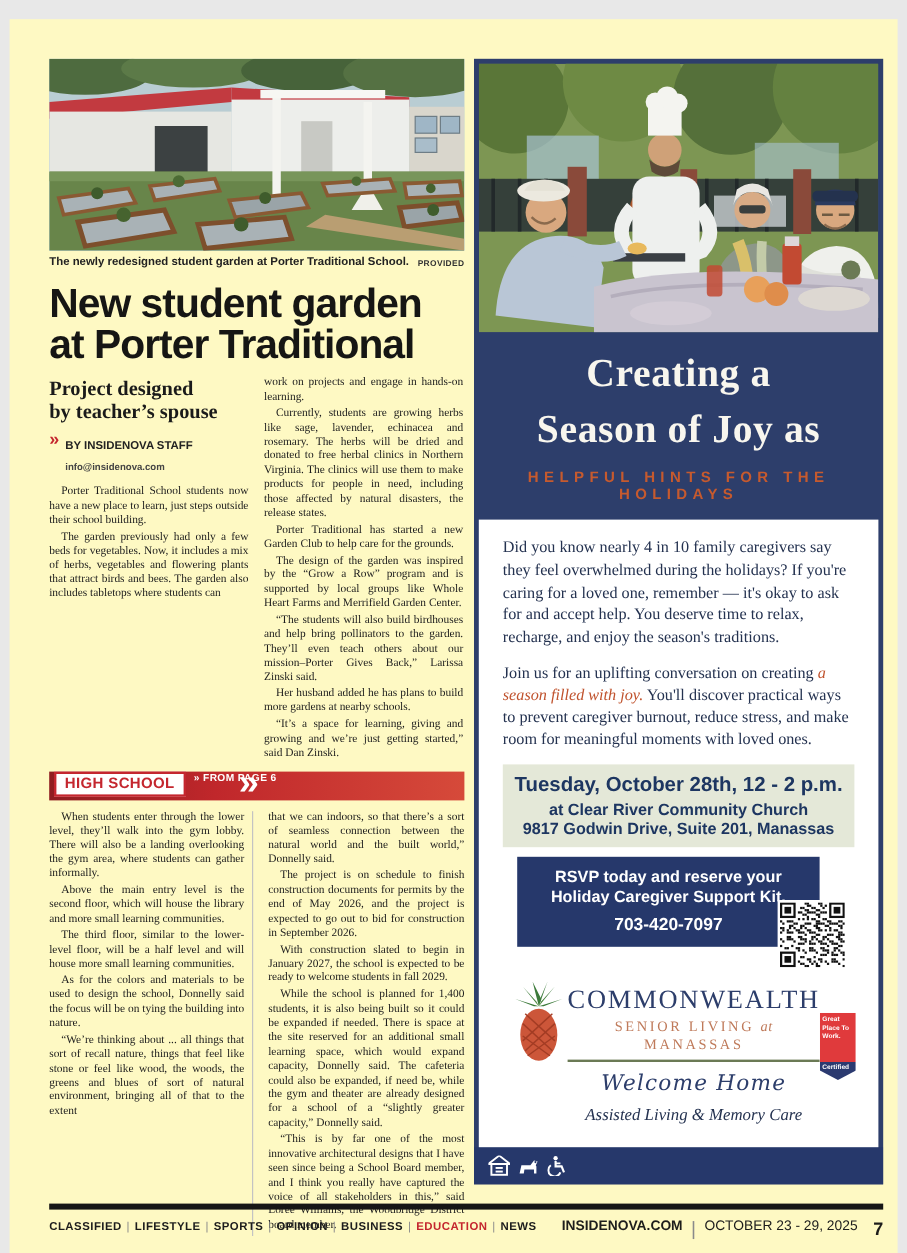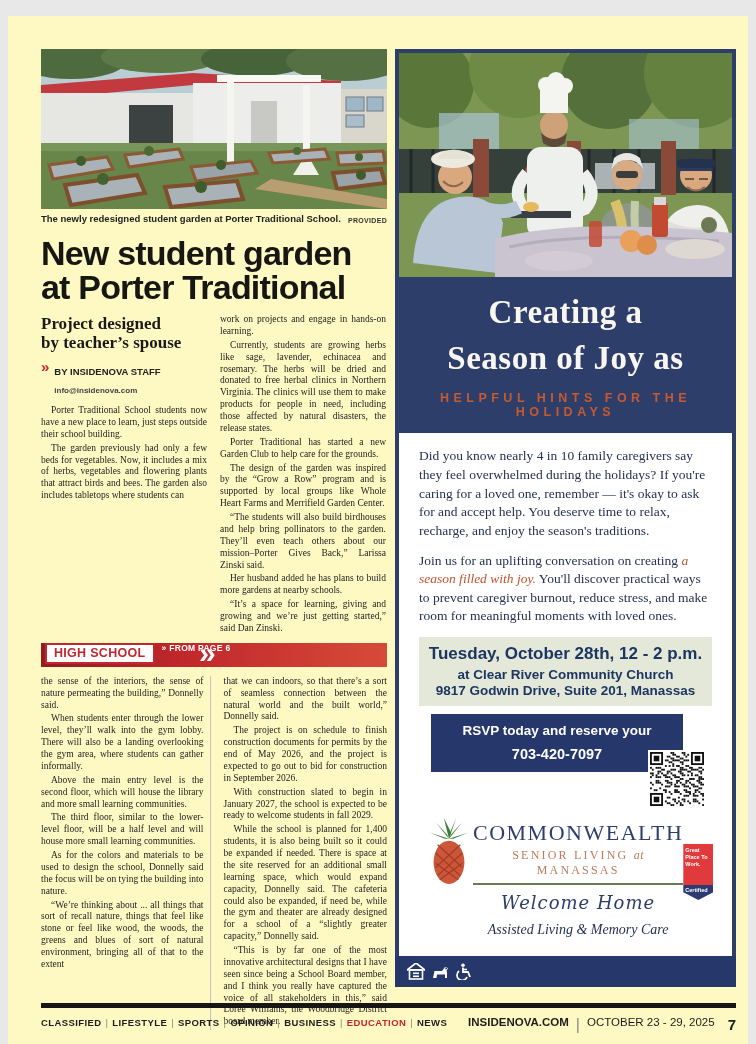--- a/index.html
+++ b/index.html
@@ -179,21 +179,20 @@
       <span class="jump-from">
         <span>»</span>
         <span>FROM PAGE 6</span>
       </span>
       <span class="jump-chevrons">»</span>
     </div>
 
     <div class="cols ruled body-copy cols-bottom">
       <div class="col">
         <div>
-            <p class="noindent">the sense of the interiors, the sense of nature permeating the building,” Donnelly said.</p>
             <p>When students enter through the lower level, they’ll walk into the gym lobby. There will also be a landing overlooking the gym area, where students can gather informally.</p>
             <p>Above the main entry level is the second floor, which will house the library and more small learning communities.</p>
             <p>The third floor, similar to the lower-level floor, will be a half level and will house more small learning communities.</p>
             <p>As for the colors and materials to be used to design the school, Donnelly said the focus will be on tying the building into nature.</p>
             <p>“We’re thinking about ... all things that sort of recall nature, things that feel like stone or feel like wood, the woods, the greens and blues of sort of natural environment, bringing all of that to the extent</p>
           </div>
       </div>
       <div class="col">
         <div>
             <p class="noindent">that we can indoors, so that there’s a sort of seamless connection between the natural world and the built world,” Donnelly said.</p>
@@ -295,20 +294,21 @@
 
       <div class="event-box">
         <div class="event-datetime">Tuesday, October 28th, 12 - 2 p.m.</div>
         <div class="event-venue">at Clear River Community Church</div>
         <div class="event-address">9817 Godwin Drive, Suite 201, Manassas</div>
       </div>
 
       <div class="rsvp-row">
         <div class="rsvp-box">
           <div class="rsvp-line">RSVP today and reserve your</div>
+          <div class="rsvp-line">Holiday Caregiver Support Kit.</div>
           <div class="rsvp-phone">703-420-7097</div>
         </div>
         <div class="qr">
           <svg id="qr-svg" width="54" height="54" viewBox="0 0 29 29">
             <rect width="29" height="29" fill="#fff"></rect>
             <g fill="#111">
               <rect x="0" y="0" width="7" height="7"></rect>
                 <rect x="22" y="0" width="7" height="7"></rect>
                 <rect x="0" y="22" width="7" height="7"></rect>
             </g>

